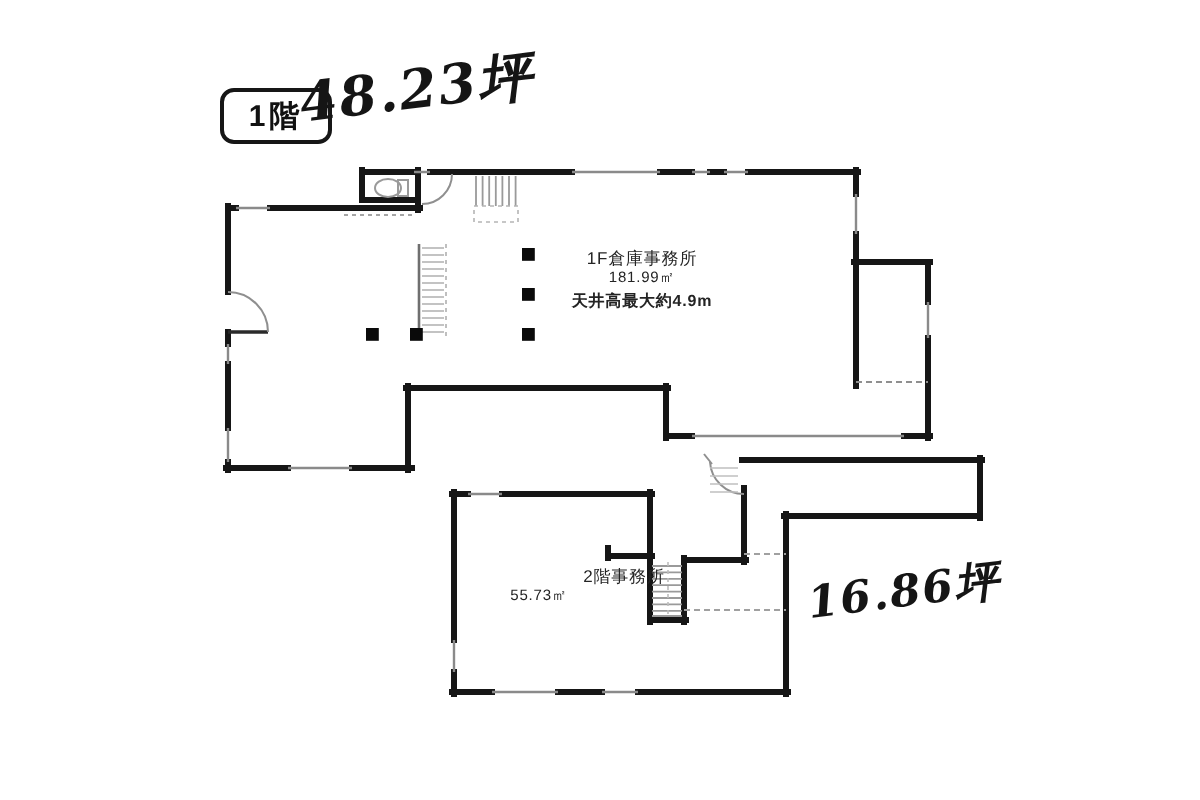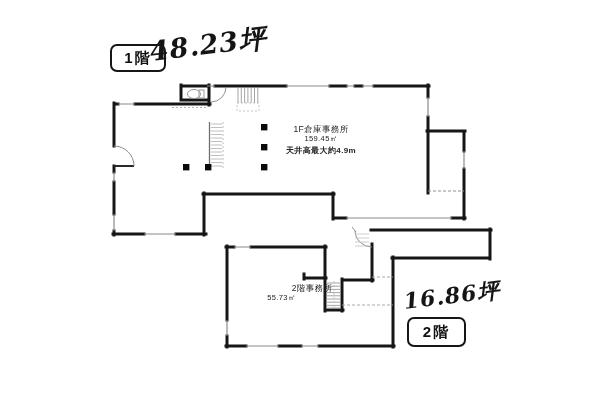--- a/index.html
+++ b/index.html
@@ -117,25 +117,22 @@
     </g>
   </svg>
 
   <div class="abs floor-badge" style="left:110px;top:44px;width:52px;height:24px;">
     <span>1階</span>
   </div>
 
   <div class="abs handwriting" style="left:150px;top:34px;font-size:27px;transform:rotate(-7deg);">48.23坪</div>
 
   <div class="abs plan-text t1" style="left:321px;top:124px;">1F倉庫事務所</div>
-  <div class="abs plan-text t2" style="left:321px;top:134px;">159.45㎡</div>
+  <div class="abs plan-text t2" style="left:321px;top:134px;">181.99㎡</div>
   <div class="abs plan-text t3" style="left:321px;top:144.5px;font-weight:bold;">天井高最大約4.9m</div>
 
   <div class="abs plan-text t1" style="left:271px;top:283px;margin-left:41px;">2階事務所</div>
-  <div class="abs plan-text t2" style="left:272px;top:293px;padding-left:19px;">55.73㎡</div>
+  <div class="abs plan-text t2" style="left:260px;top:293px;padding-left:19px;">55.73㎡</div>
 
   <div class="abs handwriting" style="left:404px;top:287px;font-size:22px;transform:rotate(-7deg);">16.86坪</div>
 
-  <div class="abs floor-badge" style="left:407px;top:317px;width:55px;height:26px;">
-    <span>2階</span>
-  </div>
 
 </div>
 
 </body></html>

